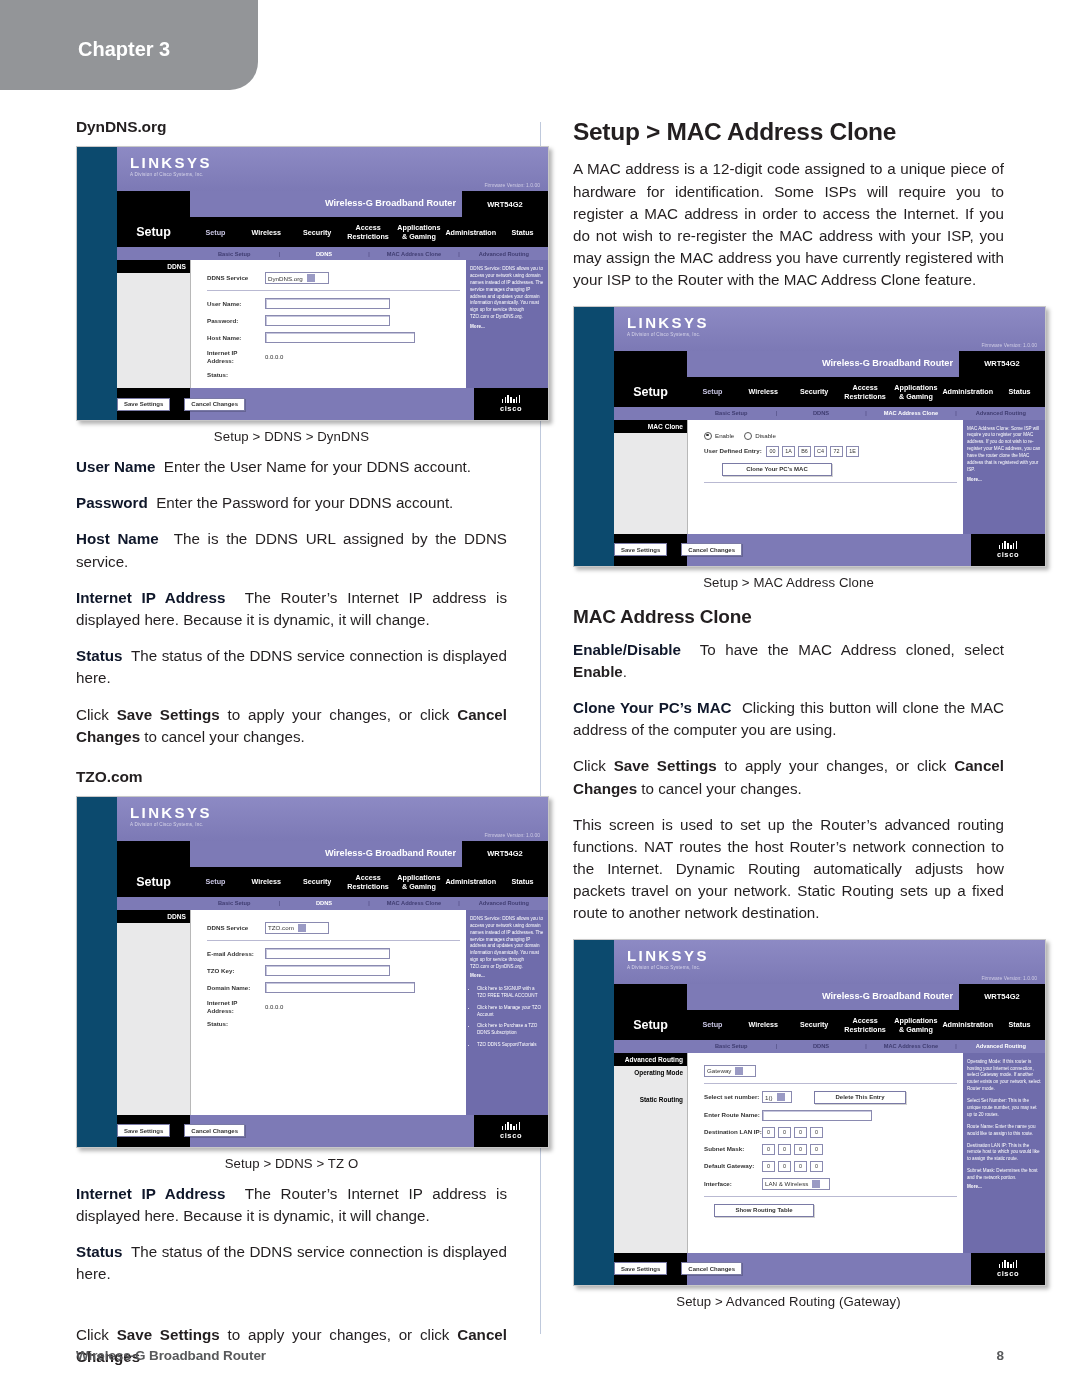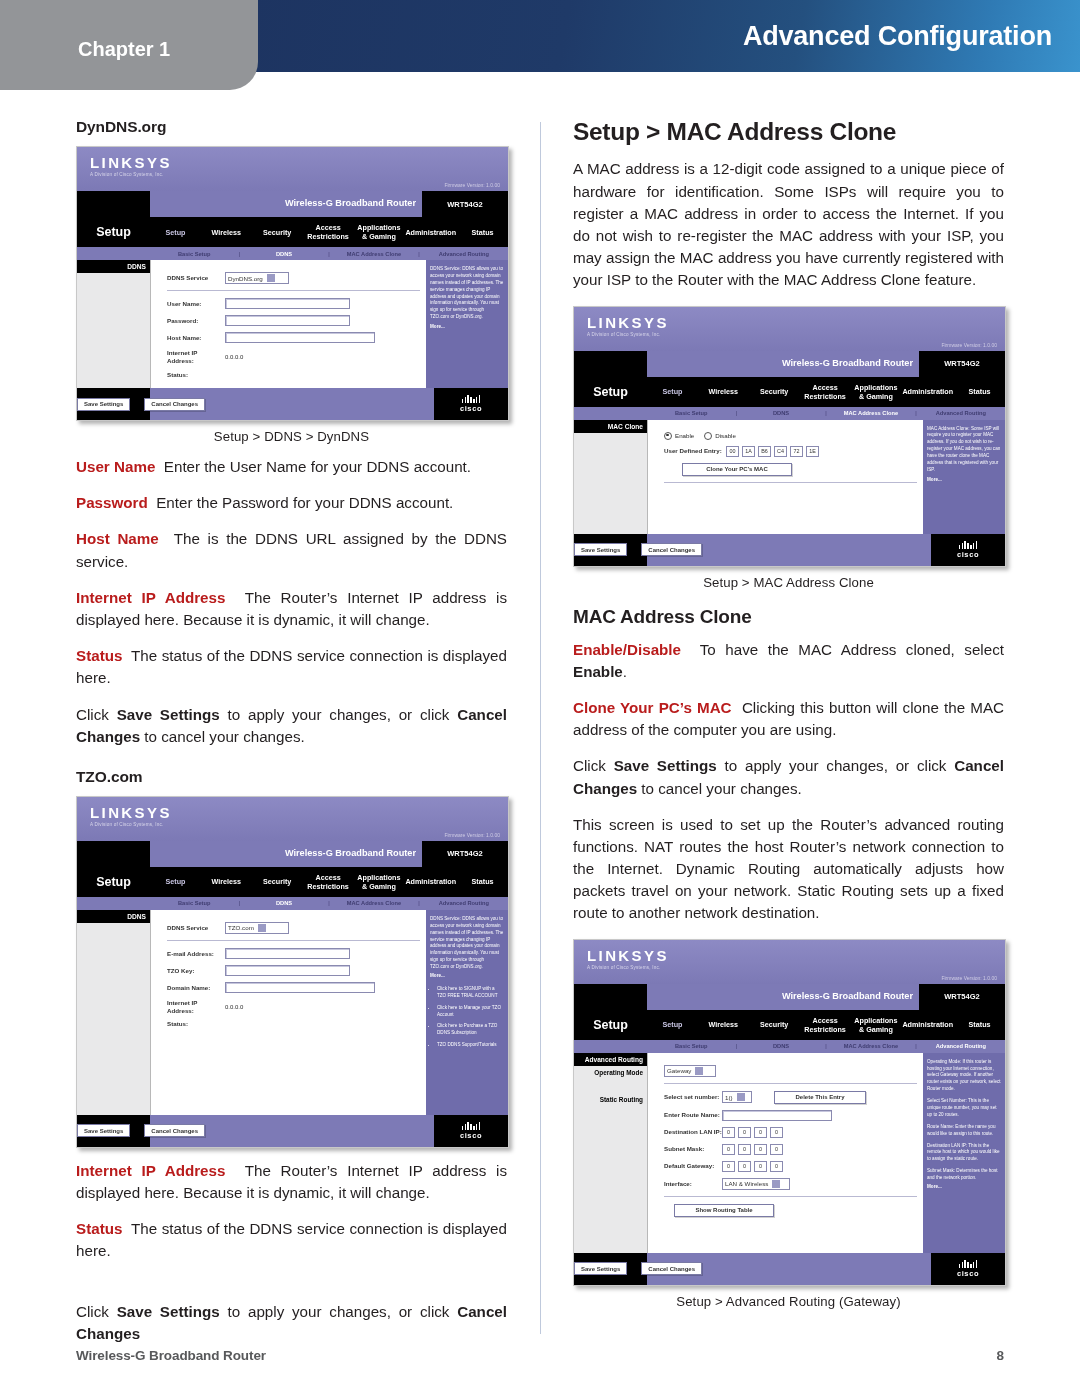--- a/index.html
+++ b/index.html
@@ -96,44 +96,45 @@
   }
   p.body {
     font-size: 15.2px;
     line-height: 1.46;
     margin: 0 0 14px 0;
     text-align: justify;
     color: #231f20;
   }
   p.body.last { margin-bottom: 0; }
   .term {
-    color: #b91c1c;
+    color: #0f172a;
     font-weight: bold;
   }
   .bold { font-weight: bold; }
 
   
   .figure { margin: 0 0 12px 0; }
   .figure-caption {
     font-size: 13.2px;
     text-align: center;
     color: #231f20;
     margin-top: 8px;
     letter-spacing: 0.1px;
   }
 
   
   .router-ui {
     position: relative;
     width: 100%;
-    background: #6d28d9;
+    background: #0c4a6e;
     border: 1px solid #c8c8c8;
     box-shadow: 3px 3px 4px rgba(0,0,0,0.30);
     overflow: hidden;
     font-family: "Liberation Sans", sans-serif;
+    padding-left: 40px;
   }
   .ru-top {
     position: relative;
     height: 44px;
     background: #8380bd;
     background: linear-gradient(180deg, #8d8ac4 0%, #7c79b5 100%);
   }
   .ru-logo {
     position: absolute;
     left: 13px; top: 7px;
@@ -437,25 +438,22 @@
   .footer-page {
     font-size: 13.5px;
     font-weight: bold;
     color: #58595b;
   }
 </style>
 </head>
 <body>
 
 <div class="page-header">
-  <div class="header-band">
-    <div class="header-title">Advanced Configuration</div>
-  </div>
   <div class="chapter-tab">
-    <div class="chapter-tab-label">Chapter 1</div>
+    <div class="chapter-tab-label">Chapter 3</div>
   </div>
 </div>
 
 <div class="col-divider"></div>
 
 <div class="col col-left">
 
   <h3 class="minor-title">DynDNS.org</h3>
 
   <div class="figure">
@@ -660,20 +658,21 @@
               <i style="height:8px"></i>
               <i style="height:6px"></i>
               <i style="height:4px"></i>
               <i style="height:6px"></i>
               <i style="height:8px"></i>
           </div>
           <div class="cisco-word">cisco</div>
         </div>
       </div>
     </div>
+    <div class="figure-caption">Setup  &gt; DDNS &gt; TZ O</div>
   </div>
 
 
   <p class="body"><span class="term">Internet IP Address</span>&nbsp; <span>The Router’s Internet IP address is displayed here. Because it is dynamic, it will change.</span></p>
 
   <p class="body" style="margin-bottom:38px"><span class="term">Status</span>&nbsp; <span>The status of the DDNS service connection is displayed here.</span></p>
 
   <p class="body last"><span>Click </span><span class="bold">Save Settings</span><span> to apply your changes, or click </span><span class="bold">Cancel Changes</span></p>
 
 </div>

